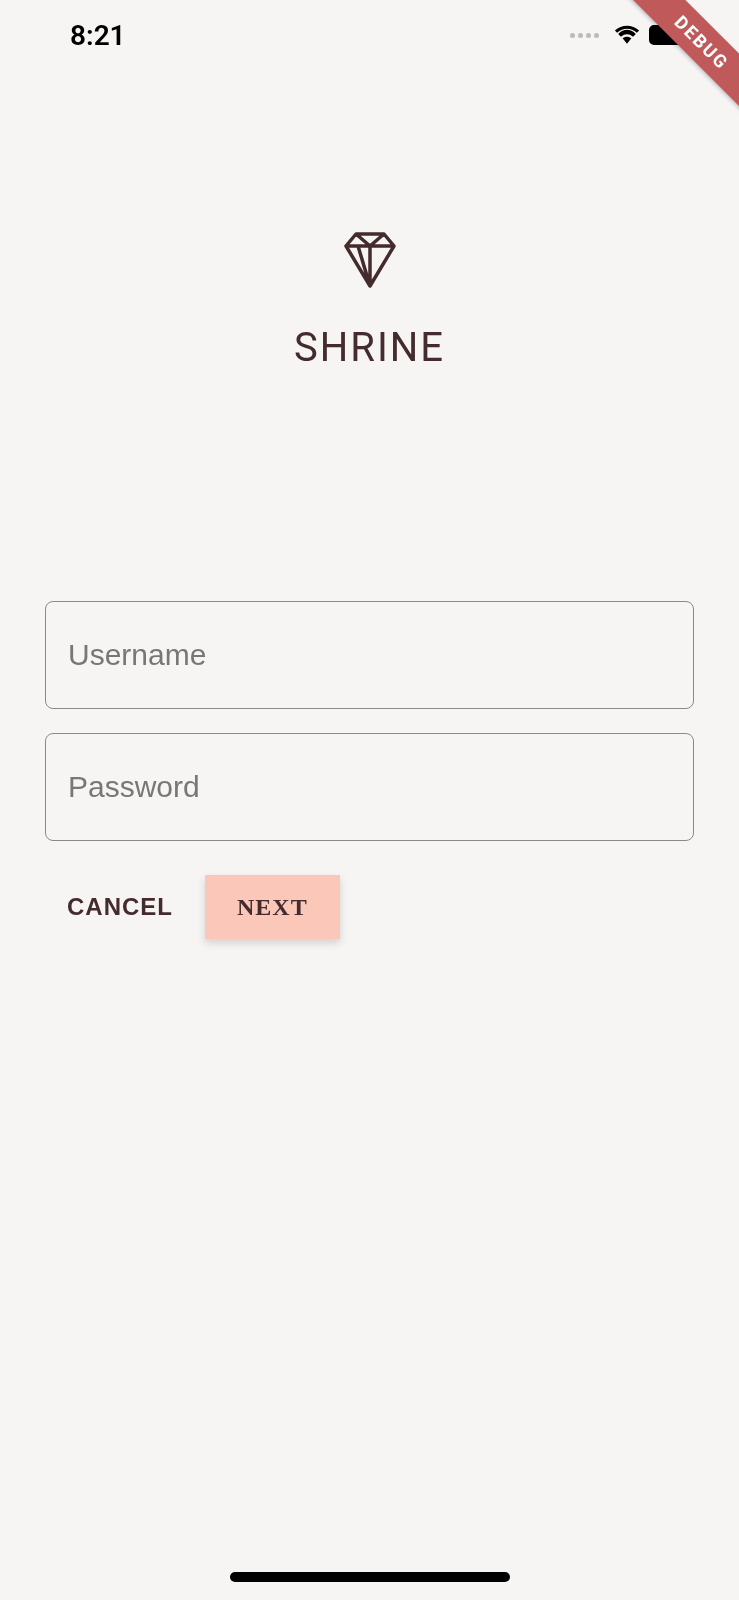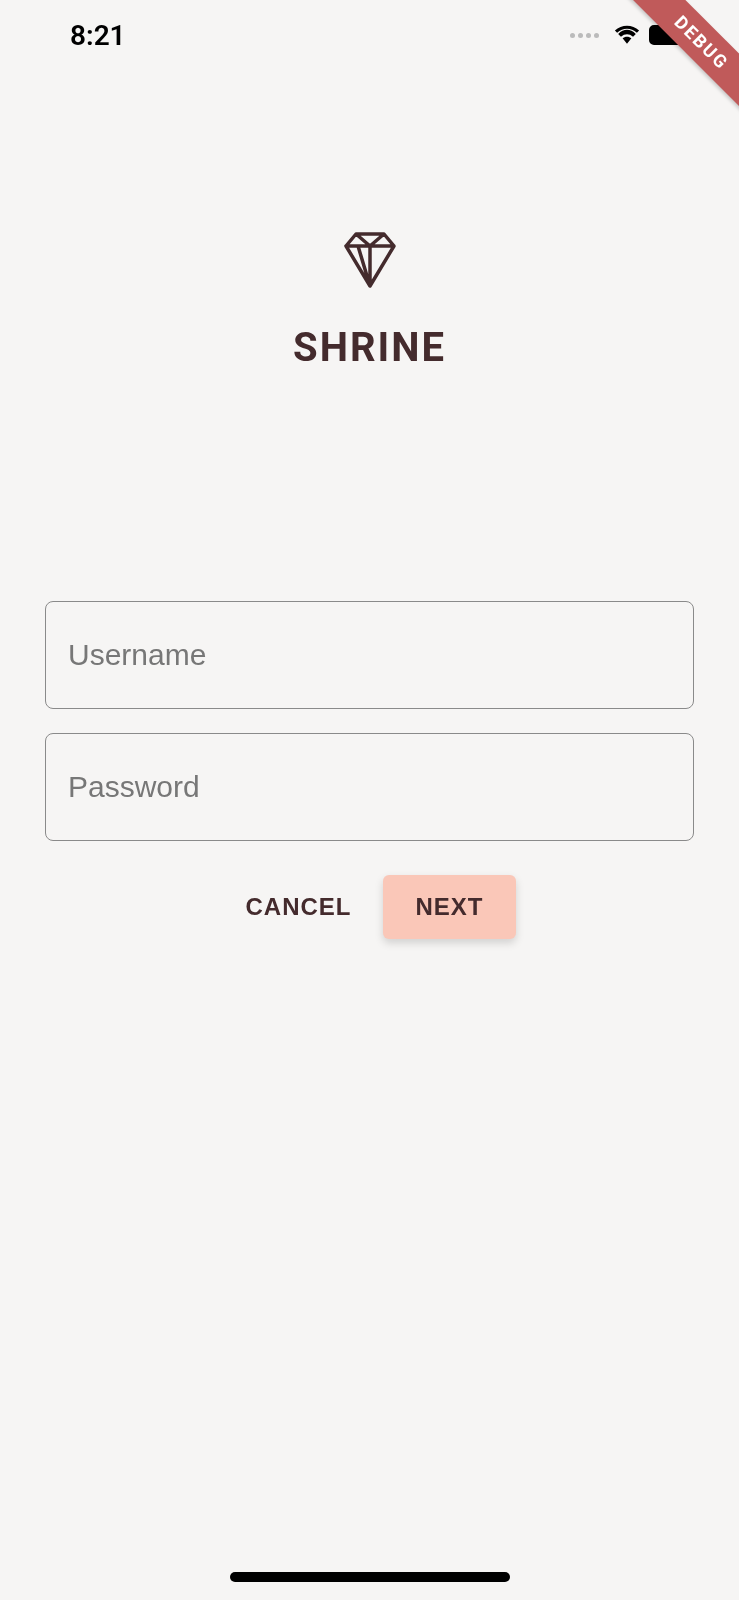--- a/index.html
+++ b/index.html
@@ -91,42 +91,42 @@
     .logo-section {
       text-align: center;
       margin-bottom: 230px;
     }
     .diamond-icon {
       display: inline-block;
       margin-bottom: 30px;
     }
     .app-title {
       font-size: 40px;
-      font-weight: 700;
+      font-weight: 400;
       letter-spacing: 2px;
       color: #442b2d;
     }
     .input-field {
       width: 100%;
       height: 108px;
       border: 1px solid #8a8a8a;
       border-radius: 8px;
       background: transparent;
       font-size: 30px;
       color: #666;
       padding: 0 22px;
       margin-bottom: 24px;
       outline: none;
     }
     .input-field::placeholder {
       color: #777;
     }
     .button-row {
       display: flex;
-      justify-content: center;
+      justify-content: flex-start;
       gap: 10px;
       margin-top: 10px;
     }
     .btn-cancel {
       background: transparent;
       border: none;
       color: #442b2d;
       font-size: 24px;
       font-weight: 600;
       letter-spacing: 1px;
@@ -134,23 +134,24 @@
       cursor: pointer;
     }
     .btn-next {
       background: #fac7b8;
       border: none;
       color: #442b2d;
       font-size: 24px;
       font-weight: 600;
       letter-spacing: 1px;
       padding: 18px 32px;
-      border-radius: 6px;
+      border-radius: 0;
       cursor: pointer;
       box-shadow: 0 4px 8px rgba(0,0,0,0.15);
+      font-family: Liberation Serif, serif;
     }
     .home-indicator {
       position: absolute;
       bottom: 18px;
       left: 50%;
       transform: translateX(-50%);
       width: 280px;
       height: 10px;
       background: #000;
       border-radius: 10px;

